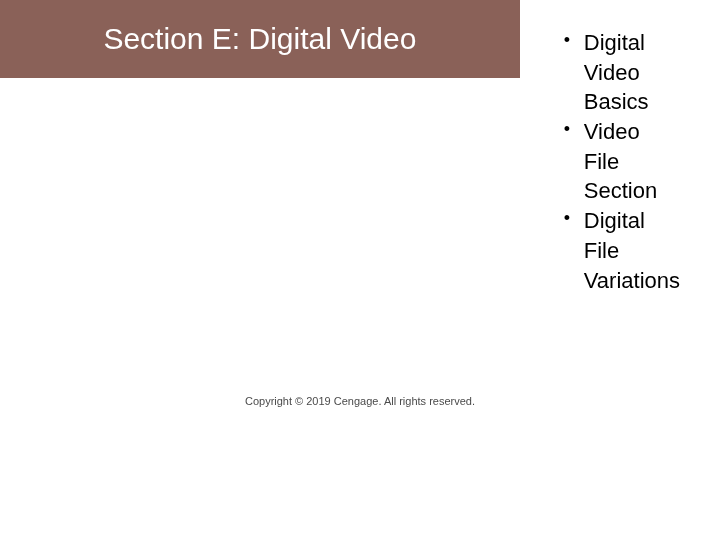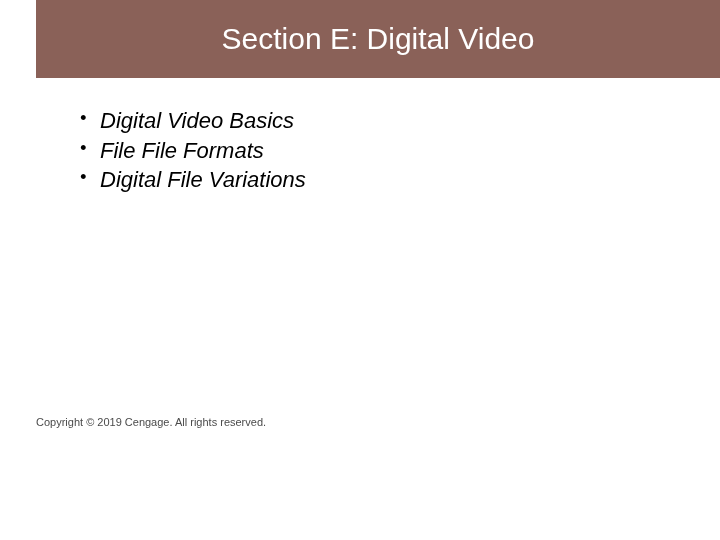--- a/index.html
+++ b/index.html
@@ -3,40 +3,38 @@
 <meta charset="utf-8">
 <style>
   * { margin: 0; padding: 0; box-sizing: border-box; }
   html, body { width: 720px; height: 540px; overflow: hidden; font-family: Arial, Helvetica, sans-serif; }
   .slide {
     width: 720px;
     height: 460px;
     background: #ffffff;
     position: relative;
     display: flex;
-    flex-direction: column;
-    padding-left: 36px;
+    flex-direction: row;
   }
   .title-band {
     width: 100%;
     height: 78px;
     background: #8a6158;
     display: flex;
     align-items: center;
     justify-content: center;
   }
   .title-text {
     color: #ffffff;
     font-size: 30px;
     font-weight: 400;
   }
   .content {
     flex: 1;
     padding: 28px 40px 0 40px;
-    font-style: italic;
   }
   .bullet-list {
     list-style: none;
   }
   .bullet-item {
     color: #000000;
     font-size: 22px;
     line-height: 1.35;
     padding-left: 24px;
     position: relative;
@@ -70,40 +68,40 @@
   }
   .logo-mark svg { display: block; }
   .logo-text {
     color: #e9dfdc;
     font-size: 12px;
     letter-spacing: 1.5px;
     font-weight: 400;
   }
   .footer-copy {
     position: absolute;
-    bottom: 32px;
+    bottom: 53px;
     width: 100%;
-    text-align: left;
+    text-align: center;
     font-size: 11px;
     color: #4a4a4a;
   }
 </style>
 </head>
 <body>
 
 <div class="slide">
 
   <div class="title-band">
     <h1 class="title-text">Section E: Digital Video</h1>
   </div>
 
   <div class="content">
     <ul class="bullet-list">
       <li class="bullet-item">Digital Video Basics</li>
-      <li class="bullet-item">File File Formats</li>
+      <li class="bullet-item">Video File Section</li>
       <li class="bullet-item">Digital File Variations</li>
     </ul>
   </div>
 
   <div class="footer-copy">Copyright © 2019 Cengage. All rights reserved.</div>
 
 
 </div>
 
 </body></html>

